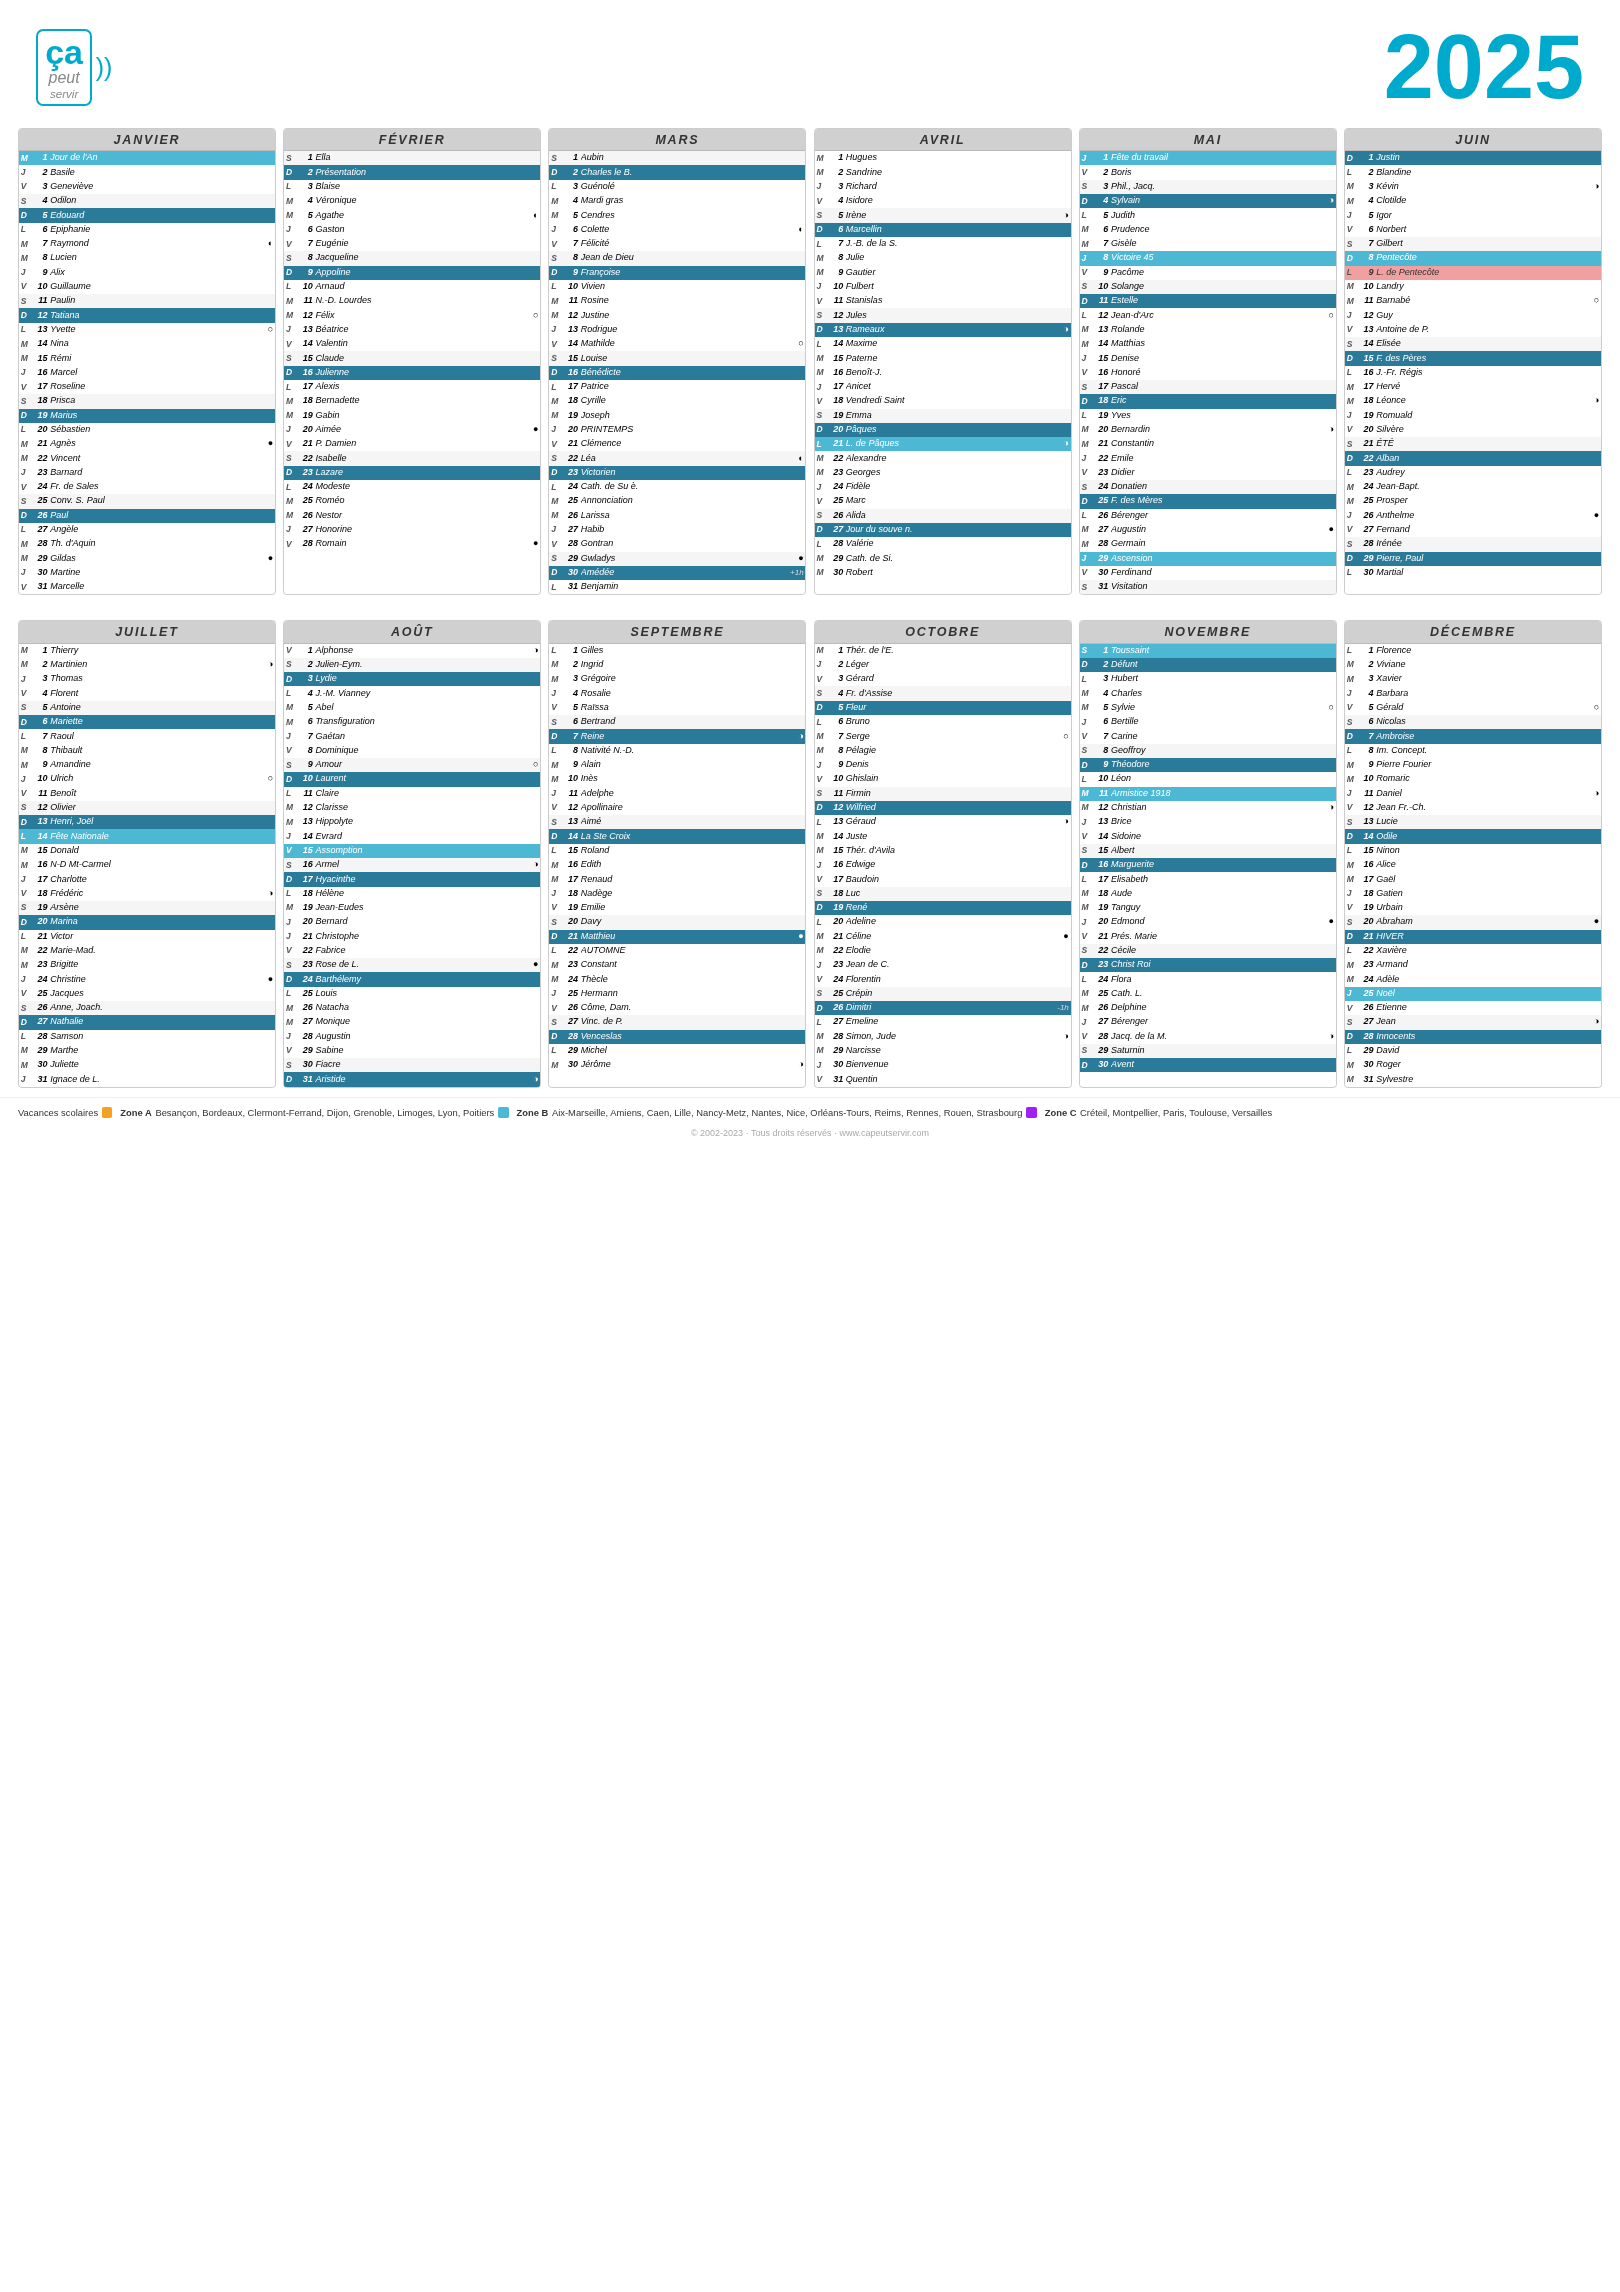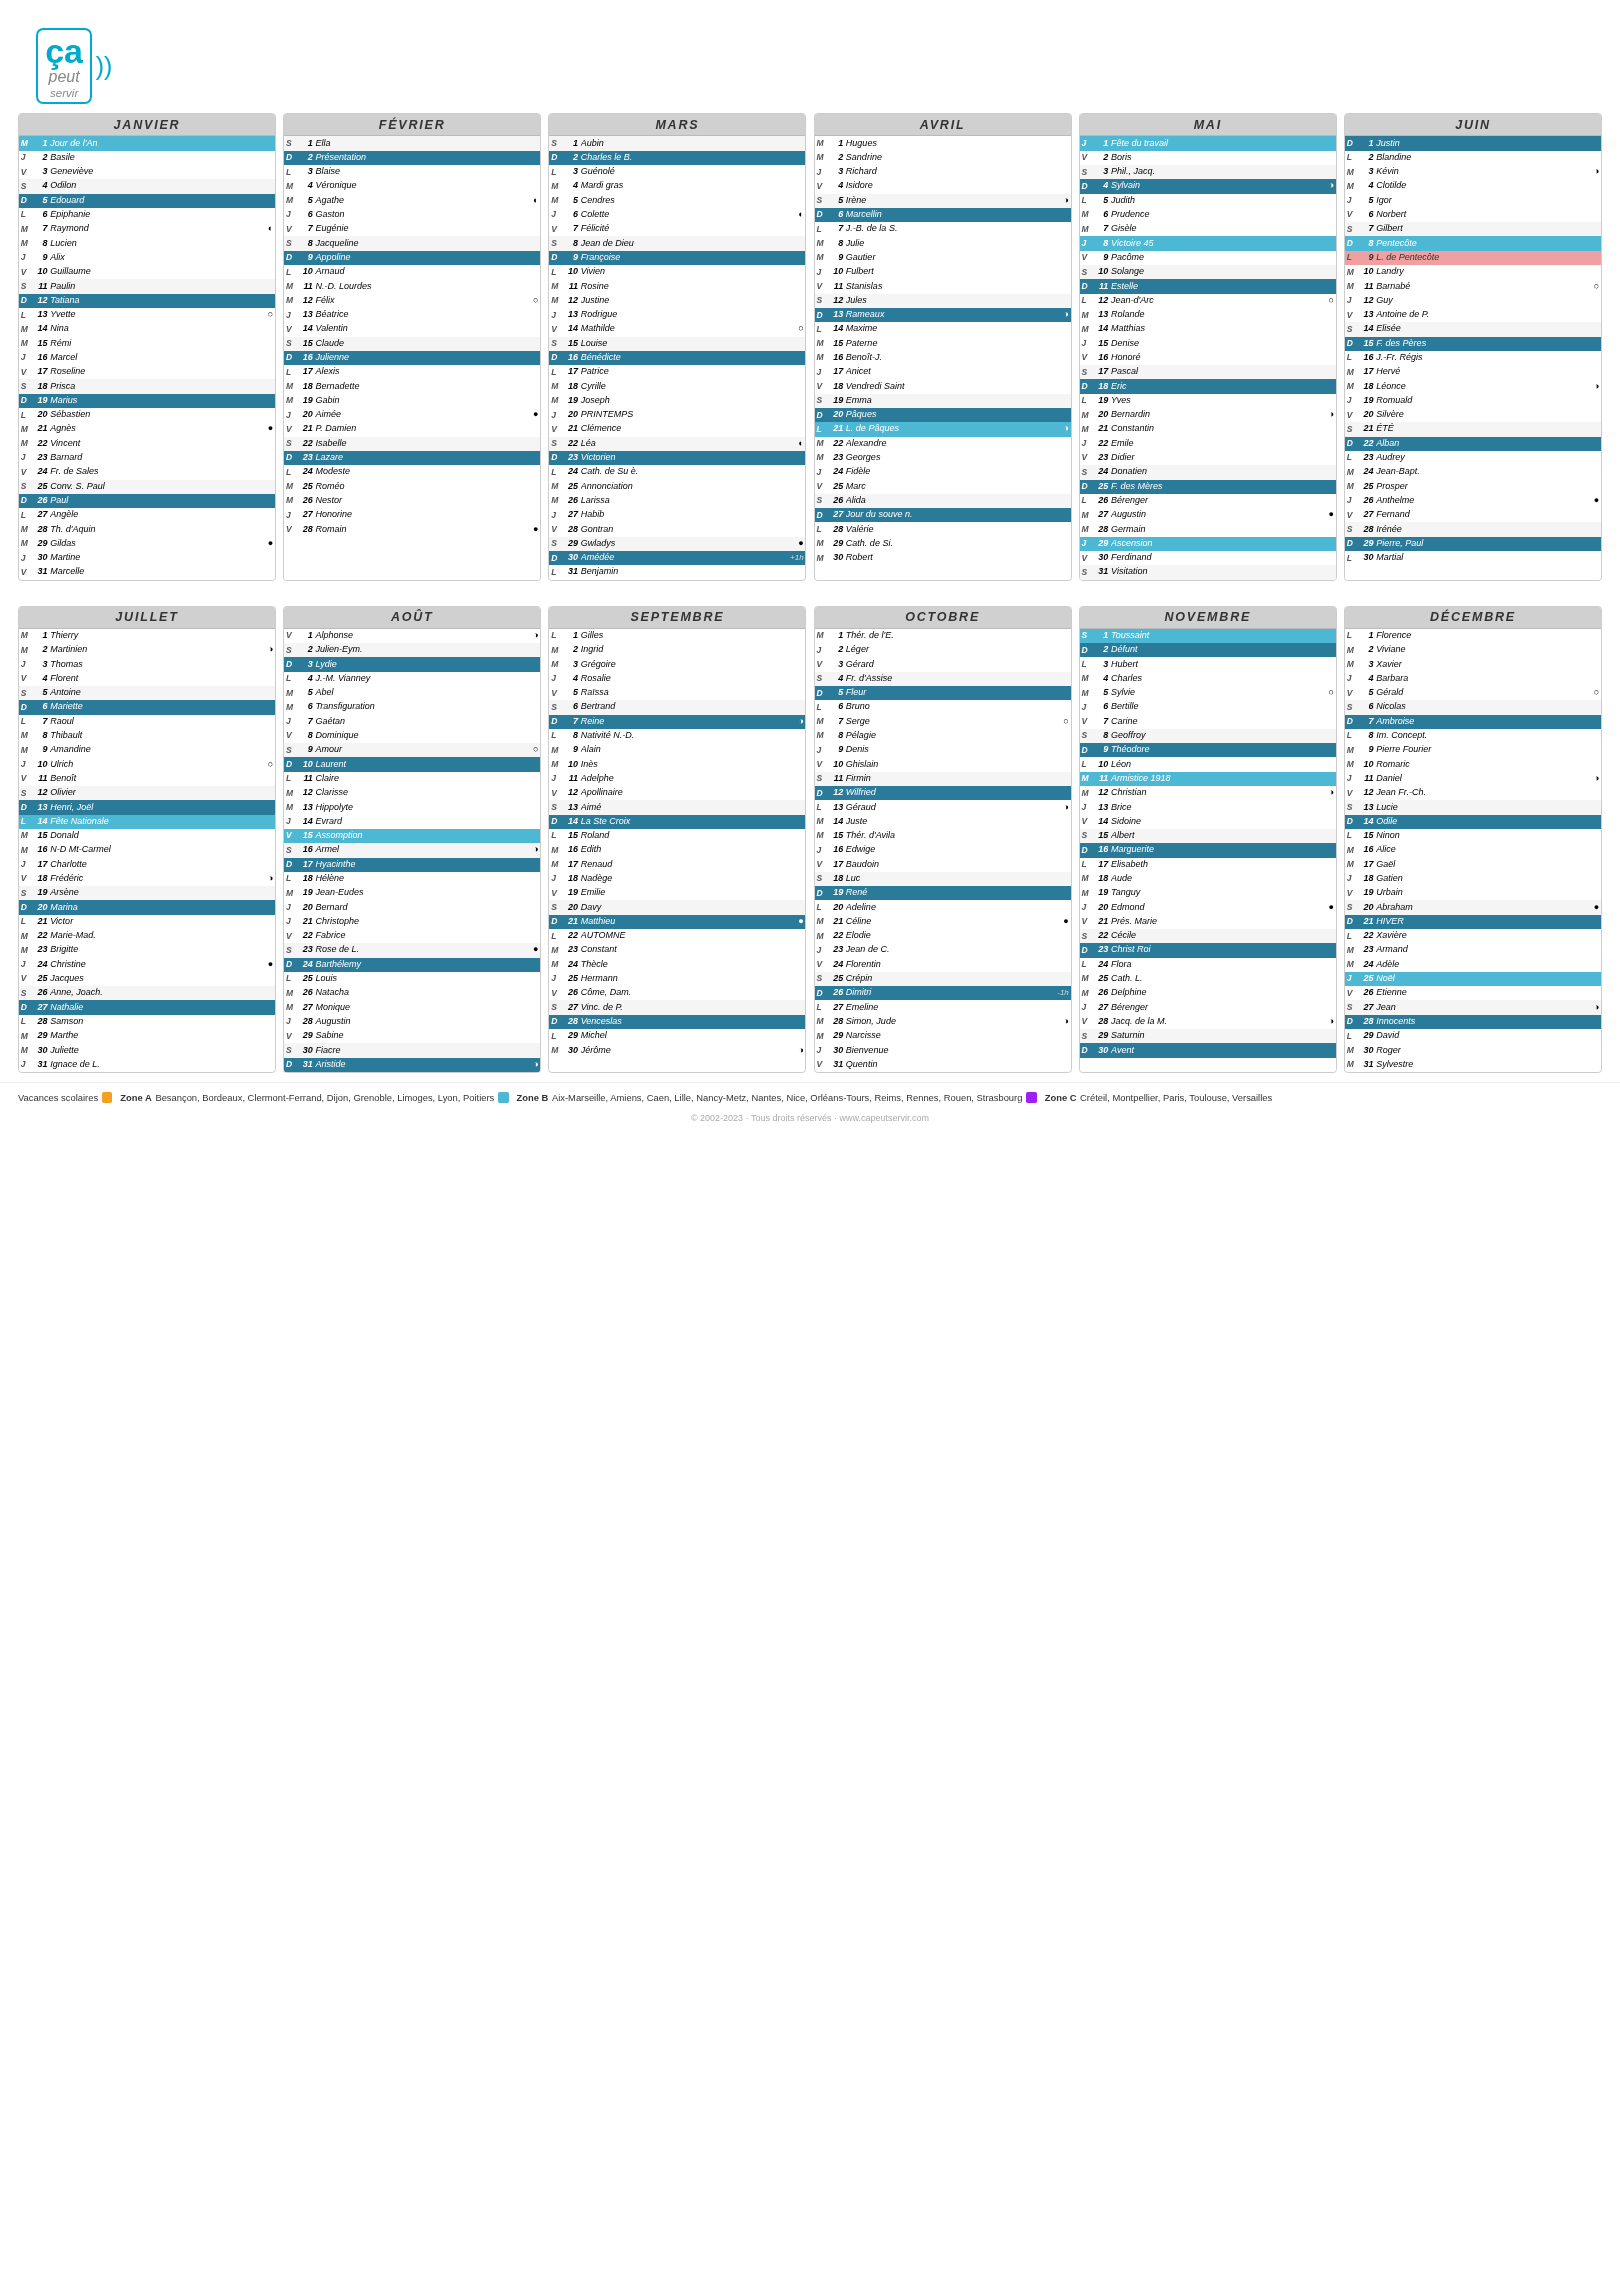--- a/index.html
+++ b/index.html
@@ -9,21 +9,21 @@
       width: 1620px;
       min-height: 2293px;
       position: relative;
     }
 
     
     .header {
       display: flex;
       justify-content: space-between;
       align-items: center;
-      padding: 28px 36px 9px 36px;
+      padding: 16px 36px 9px 36px;
       background: #fff;
     }
     .logo-area {
       display: flex;
       align-items: center;
     }
     .logo-box {
       background: #fff;
       border: 2.7px solid #00aacc;
       border-radius: 7.2px;
@@ -183,20 +183,21 @@
 
 <div class="header">
   <div class="logo-area">
     <div class="logo-box">
       <span class="logo-ca">ça</span>
       <span class="logo-peut">peut</span>
       <span class="logo-servir">servir</span>
     </div>
     <span class="logo-waves">))</span>
   </div>
+  <div class="year-display">2025</div>
 </div>
 
 <div class="calendar-section">
   <div class="months-grid">
 
     <div class="month-block">
       <div class="month-header">JANVIER</div>
       <div class="month-body">
         <div class="day-row holiday-blue">
             <span class="day-letter">M</span>

